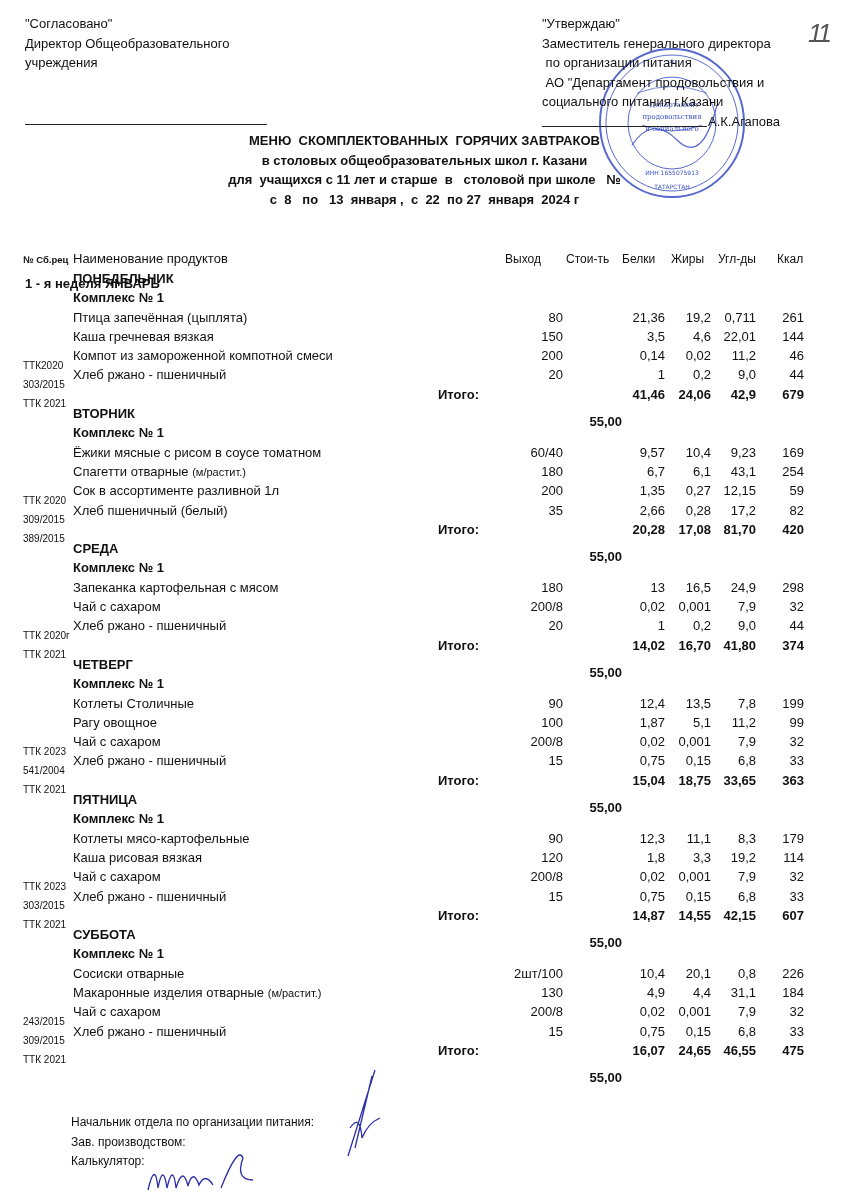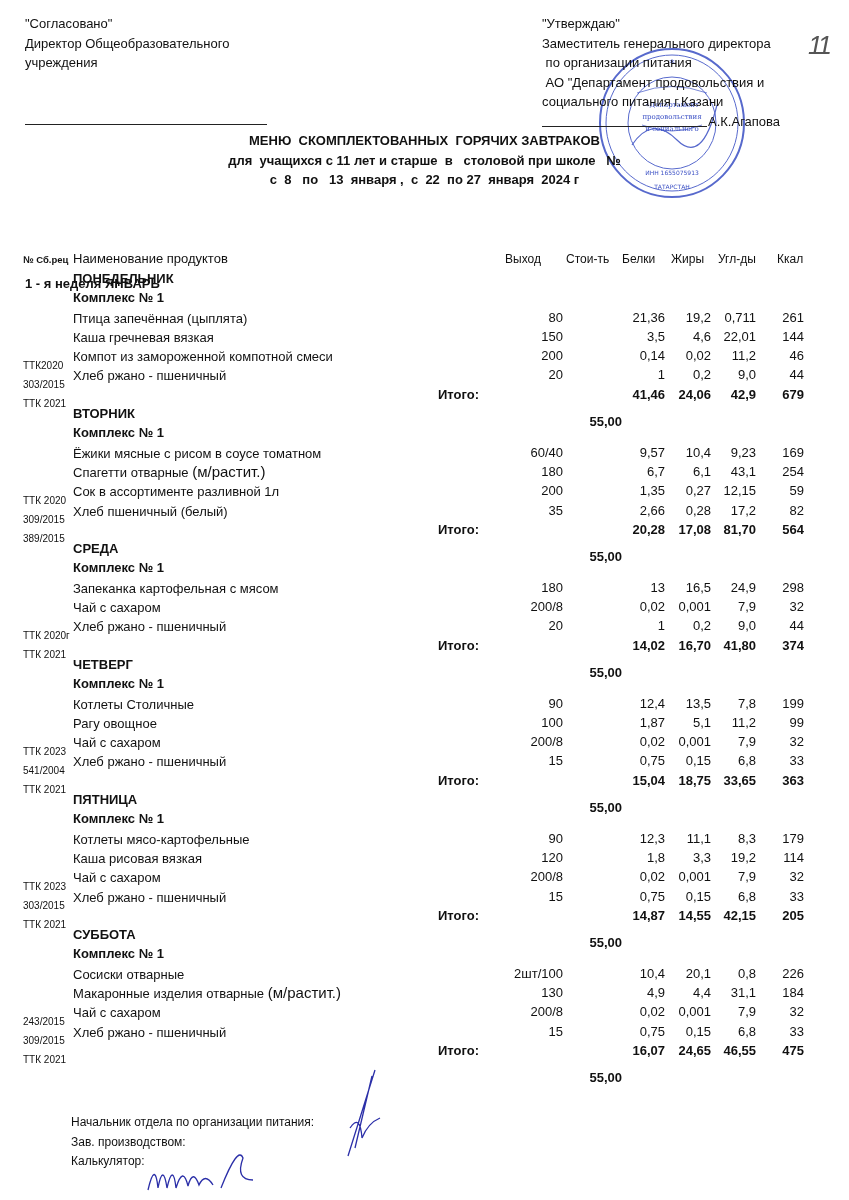--- a/index.html
+++ b/index.html
@@ -8,34 +8,34 @@
       font-family: "Liberation Sans", sans-serif; color: #111;
     }
     .abs { position: absolute; }
     .hdr-left { left: 25px; top: 14px; font-size: 13px; line-height: 19.5px; }
     .hdr-left .sigline { position: absolute; left: 0; top: 110px; width: 242px; border-top: 1px solid #222; }
     .hdr-right { left: 542px; top: 14px; font-size: 13px; line-height: 19.5px; }
     .hdr-right .line { white-space: pre; }
     .hdr-right .sign-row { position: relative; height: 20px; }
     .hdr-right .sign-row .sl { position: absolute; left: 0; top: 14px; width: 165px; border-top: 1px solid #222; }
     .hdr-right .sign-row .name { position: absolute; left: 166px; top: 0; }
-    .pagenum { left: 808px; top: 18px; font-size: 26px; font-style: italic; color: #555; letter-spacing: -3px; margin-top: 12px; }
+    .pagenum { left: 808px; top: 18px; font-size: 26px; font-style: italic; color: #555; letter-spacing: -3px; }
     .title { left: 0; width: 849px; top: 131px; text-align: center; font-weight: bold; font-size: 13px; line-height: 19.5px; }
     .title div { white-space: pre; }
     .stamp { left: 597px; top: 45px; width: 150px; height: 155px; }
     .week { left: 25px; top: 228px; font-weight: bold; font-size: 13px; margin-top: 48px; }
     .colhdr { top: 251px; font-size: 13px; }
     .colhdr .code { position: absolute; left: 0px; top: 3px; font-size: 9.5px; font-weight: bold; }
     .colhdr .name { position: absolute; left: 73px; font-weight: normal; }
     .colhdr .c { position: absolute; font-size: 12px; top: 1px; }
     .menu { left: 0; top: 269px; width: 849px; font-size: 13px; }
     .row { position: relative; height: 19.3px; line-height: 19.3px; white-space: nowrap; padding-left: 21px; }
     .row .code { position: absolute; left: 23px; font-size: 10px; margin-top: 48px; }
     .row .name { position: absolute; left: 73px; }
-    .row .name small { font-size: 15px; }
+    .row .name small { font-size: 11px; }
     .row .num { position: absolute; text-align: right; }
     .row.day .name, .row.complex .name { font-weight: bold; }
     .row.total { font-weight: bold; }
     .row.total .lbl { position: absolute; left: 438px; }
     .n-yield { left: 480px; width: 83px; }
     .n-cost { left: 565px; width: 57px; margin-top: 27px; }
     .n-prot { left: 622px; width: 43px; }
     .n-fat { left: 668px; width: 43px; }
     .n-carb { left: 714px; width: 42px; }
     .n-kcal { left: 766px; width: 38px; }
@@ -79,20 +79,21 @@
   <div class="sign-row">
     <div class="sl"></div>
     <span class="name">А.К.Агапова</span>
   </div>
 </div>
 
 <div class="abs pagenum">11</div>
 
 <div class="abs title">
   <div style="padding-left:0">МЕНЮ  СКОМПЛЕКТОВАННЫХ  ГОРЯЧИХ ЗАВТРАКОВ</div>
+  <div>в столовых общеобразовательных школ г. Казани</div>
   <div>для  учащихся с 11 лет и старше  в   столовой при школе   №</div>
   <div>с  8   по   13  января ,  с  22  по 27  января  2024 г</div>
 </div>
 
 <div class="abs week">1 - я неделя   ЯНВАРЬ</div>
 
 <div class="abs colhdr" style="left:23px; width:826px;">
   <span class="code">№ Сб.рец</span>
   <span class="name" style="left:50px">Наименование продуктов</span>
   <span class="c" style="left:482px">Выход</span>
@@ -195,21 +196,21 @@
       <span class="num n-fat">0,28</span>
       <span class="num n-carb">17,2</span>
       <span class="num n-kcal">82</span>
     </div>
     <div class="row total">
       <span class="lbl">Итого:</span>
       <span class="num n-cost">55,00</span>
       <span class="num n-prot">20,28</span>
       <span class="num n-fat">17,08</span>
       <span class="num n-carb">81,70</span>
-      <span class="num n-kcal">564</span>
+      <span class="num n-kcal">420</span>
     </div>
     <div class="row day">
       <span class="name">СРЕДА</span>
     </div>
     <div class="row complex">
       <span class="name">Комплекс № 1</span>
     </div>
     <div class="row item">
       <span class="code">ТТК 2020г</span>
       <span class="name"><span>Запеканка картофельная с мясом</span><small></small></span>
@@ -336,21 +337,21 @@
       <span class="num n-fat">0,15</span>
       <span class="num n-carb">6,8</span>
       <span class="num n-kcal">33</span>
     </div>
     <div class="row total">
       <span class="lbl">Итого:</span>
       <span class="num n-cost">55,00</span>
       <span class="num n-prot">14,87</span>
       <span class="num n-fat">14,55</span>
       <span class="num n-carb">42,15</span>
-      <span class="num n-kcal">205</span>
+      <span class="num n-kcal">607</span>
     </div>
     <div class="row day">
       <span class="name">СУББОТА</span>
     </div>
     <div class="row complex">
       <span class="name">Комплекс № 1</span>
     </div>
     <div class="row item">
       <span class="code">243/2015</span>
       <span class="name"><span>Сосиски отварные</span><small></small></span>

